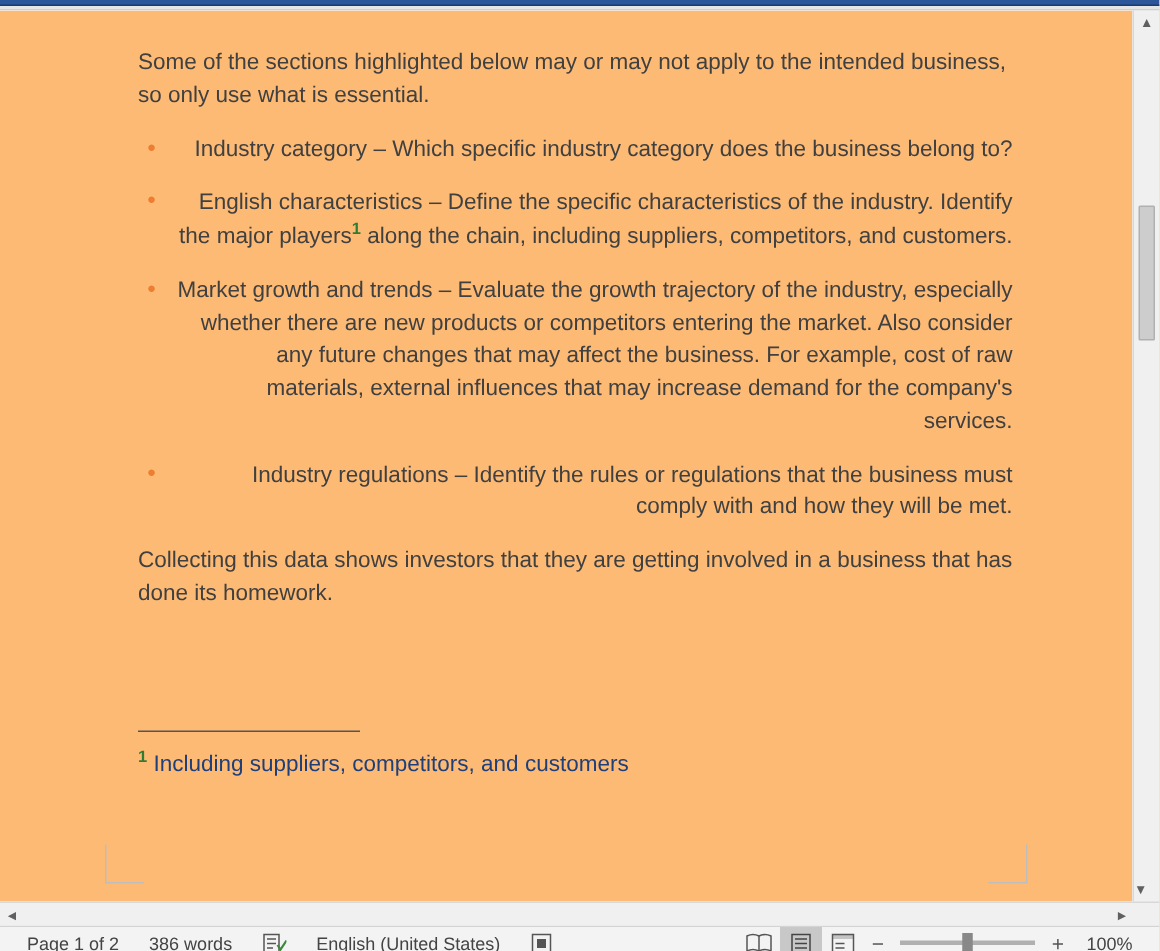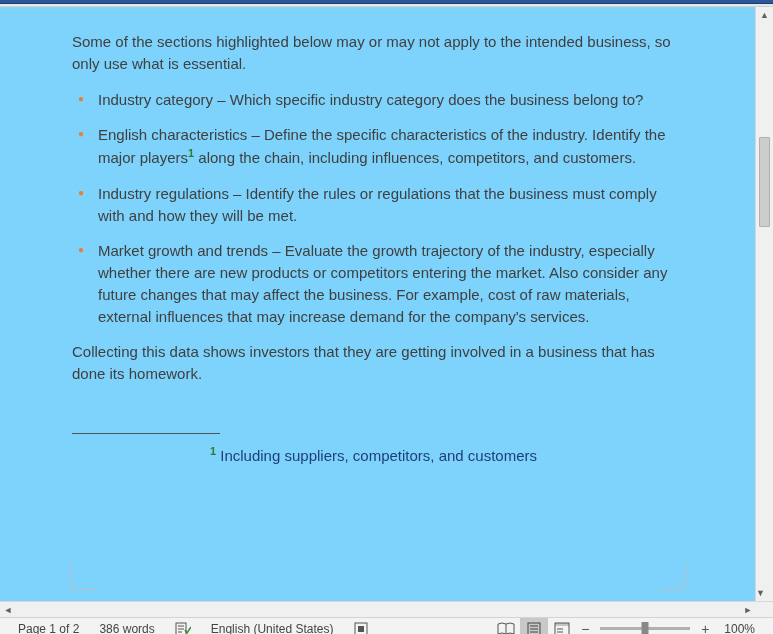--- a/index.html
+++ b/index.html
@@ -25,62 +25,61 @@
   display: flex;
   height: 594px;
 }
 .doc-scroll {
   flex: 1;
   overflow: hidden;
   position: relative;
   background: #ffffff;
 }
 .page {
-  background: #7dd3fc;
-  padding: 24px 80px 10px 72px;
+  background: #fdba74;
+  padding: 24px 80px 10px 92px;
   font-size: 15px;
   color: #404040;
   line-height: 1.45;
   position: relative;
   min-height: 100%;
 }
 .intro { margin-bottom: 14px; }
-.bullets { list-style: none; }
+.bullets { list-style: none; text-align: right; }
 .bullets li {
   position: relative;
   padding-left: 26px;
   margin-bottom: 14px;
 }
 .bullets li::before {
   content: "●";
   position: absolute;
   left: 6px;
   top: 3px;
   color: #ed7d31;
   font-size: 10px;
 }
 .sup-ref {
   color: #2e7d32;
   font-weight: bold;
   font-size: 11px;
   vertical-align: super;
   cursor: pointer;
 }
-.after { margin-top: 4px; margin-bottom: 48px; }
+.after { margin-top: 4px; margin-bottom: 80px; }
 .footnote-sep {
   width: 148px;
   height: 1px;
   background: #555;
   margin-bottom: 10px;
 }
 .footnote {
   font-family: Arial, sans-serif;
   font-size: 15px;
   color: #1f3f7a;
-  text-align: center;
 }
 .footnote .fn-num {
   color: #2e7d32;
   font-weight: bold;
   font-size: 11px;
   vertical-align: super;
 }
 .page-corner {
   position: absolute;
   width: 26px;
@@ -209,27 +208,27 @@
 <div class="main-area">
   <div class="doc-scroll">
     <div class="page">
       <p class="intro">Some of the sections highlighted below may or may not apply to the intended business, so only use what is essential.</p>
 
       <ul class="bullets">
         <li>
           <span>Industry category</span> – <span>Which specific industry category does the business belong to?</span>
         </li>
         <li>
-          <span>English characteristics</span> – <span>Define the specific characteristics of the industry. Identify the major players</span><span class="sup-ref">1</span><span> along the chain, including influences, competitors, and customers.</span>
+          <span>English characteristics</span> – <span>Define the specific characteristics of the industry. Identify the major players</span><span class="sup-ref">1</span><span> along the chain, including suppliers, competitors, and customers.</span>
+        </li>
+        <li>
+          <span>Market growth and trends</span> – <span>Evaluate the growth trajectory of the industry, especially whether there are new products or competitors entering the market. Also consider any future changes that may affect the business. For example, cost of raw materials, external influences that may increase demand for the company's services.</span>
         </li>
         <li>
           <span>Industry regulations</span> – <span>Identify the rules or regulations that the business must comply with and how they will be met.</span>
-        </li>
-        <li>
-          <span>Market growth and trends</span> – <span>Evaluate the growth trajectory of the industry, especially whether there are new products or competitors entering the market. Also consider any future changes that may affect the business. For example, cost of raw materials, external influences that may increase demand for the company's services.</span>
         </li>
       </ul>
 
       <p class="after">Collecting this data shows investors that they are getting involved in a business that has done its homework.</p>
 
       <div class="footnote-sep"></div>
       <p class="footnote">
         <span class="fn-num">1</span><span> Including suppliers, competitors, and customers</span>
       </p>
 

